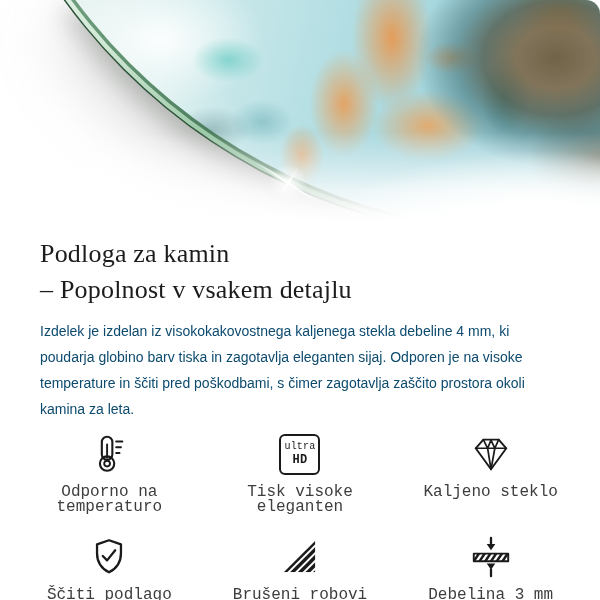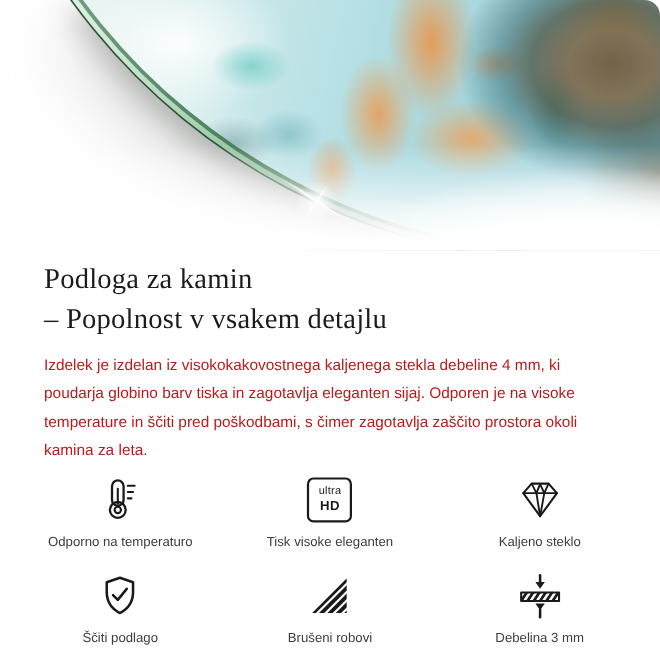--- a/index.html
+++ b/index.html
@@ -46,28 +46,28 @@
   .sparkle .glow{position:absolute;left:8px;top:8px;width:44px;height:44px;border-radius:50%;
         background:radial-gradient(circle, rgba(255,255,255,.95) 0%, rgba(255,255,255,0) 62%);}
   .sparkle .bar1{position:absolute;left:-10px;top:29px;width:80px;height:2px;transform:rotate(33deg);
         background:linear-gradient(90deg, rgba(255,255,255,0), #fff 42%, #fff 58%, rgba(255,255,255,0));filter:blur(.4px);}
   .sparkle .bar2{position:absolute;left:12px;top:29px;width:36px;height:2px;transform:rotate(-57deg);
         background:linear-gradient(90deg, rgba(255,255,255,0), #fff 45%, #fff 55%, rgba(255,255,255,0));filter:blur(.4px);}
 
   
   .title{margin:8px 40px 0;font-family:"Liberation Serif",serif;font-weight:400;
          font-size:26px;line-height:36px;color:#1c1c1c;letter-spacing:.2px;}
-  .desc{margin:10px 40px 0;width:520px;font-size:14px;line-height:26px;color:#b91c1c;hyphens:auto;}
+  .desc{margin:10px 40px 0;width:520px;font-size:14px;line-height:26px;color:#0c4a6e;hyphens:auto;}
 
   
   .features{display:grid;grid-template-columns:repeat(3,1fr);row-gap:20px;
             margin:10px 14px 0;}
-  .feature{display:flex;flex-direction:column;align-items:center;text-align:center;}
+  .feature{display:flex;flex-direction:column;align-items:center;text-align:center;font-family:Liberation Mono, monospace;}
   .icon-box{height:44px;display:flex;align-items:center;justify-content:center;}
-  .feature-label{margin-top:9px;font-size:12px;line-height:15px;color:#3d3d3d;}
+  .feature-label{margin-top:9px;font-size:16px;line-height:15px;color:#3d3d3d;}
   .icon-stroke{stroke:#1a1a1a;fill:none;stroke-linecap:round;stroke-linejoin:round;}
   .hd-badge{box-sizing:border-box;width:41px;height:41px;border:2.5px solid #1a1a1a;border-radius:6px;
             display:flex;flex-direction:column;align-items:center;justify-content:center;color:#1a1a1a;}
   .hd-badge .t{font-size:10px;line-height:11px;letter-spacing:.2px;}
   .hd-badge .b{font-size:12px;line-height:16px;font-weight:700;letter-spacing:.3px;}
 </style>
 </head>
 <body>
 
 <div class="page">

